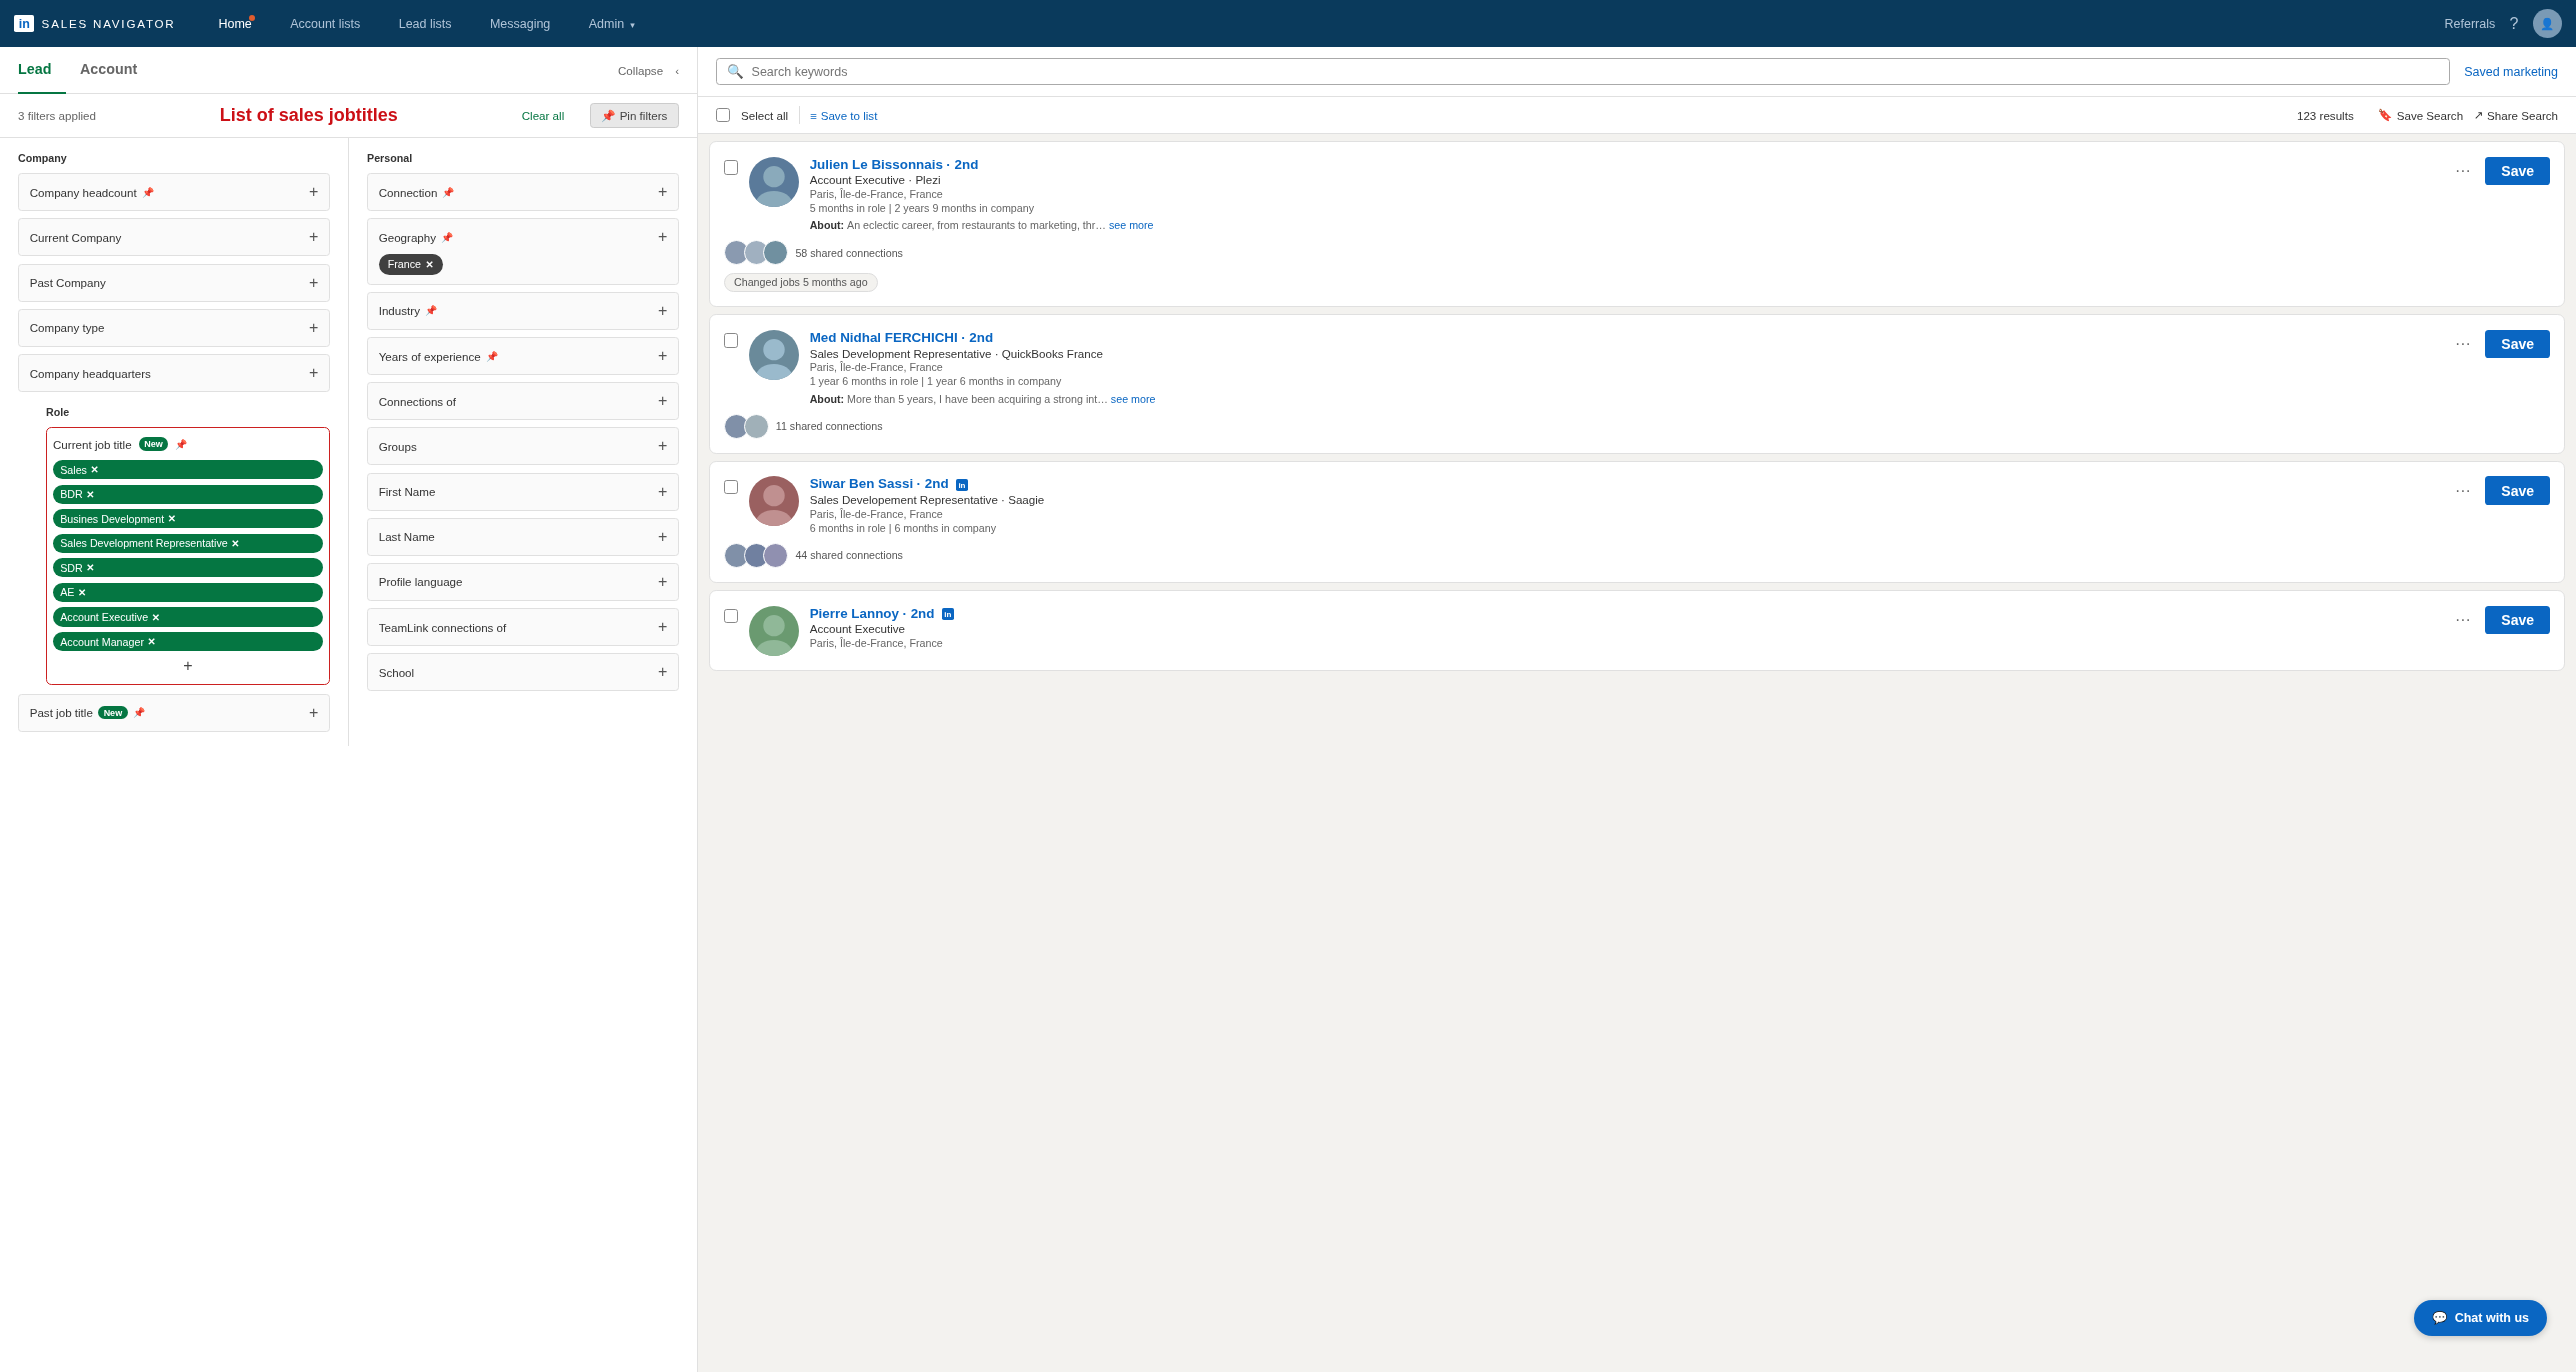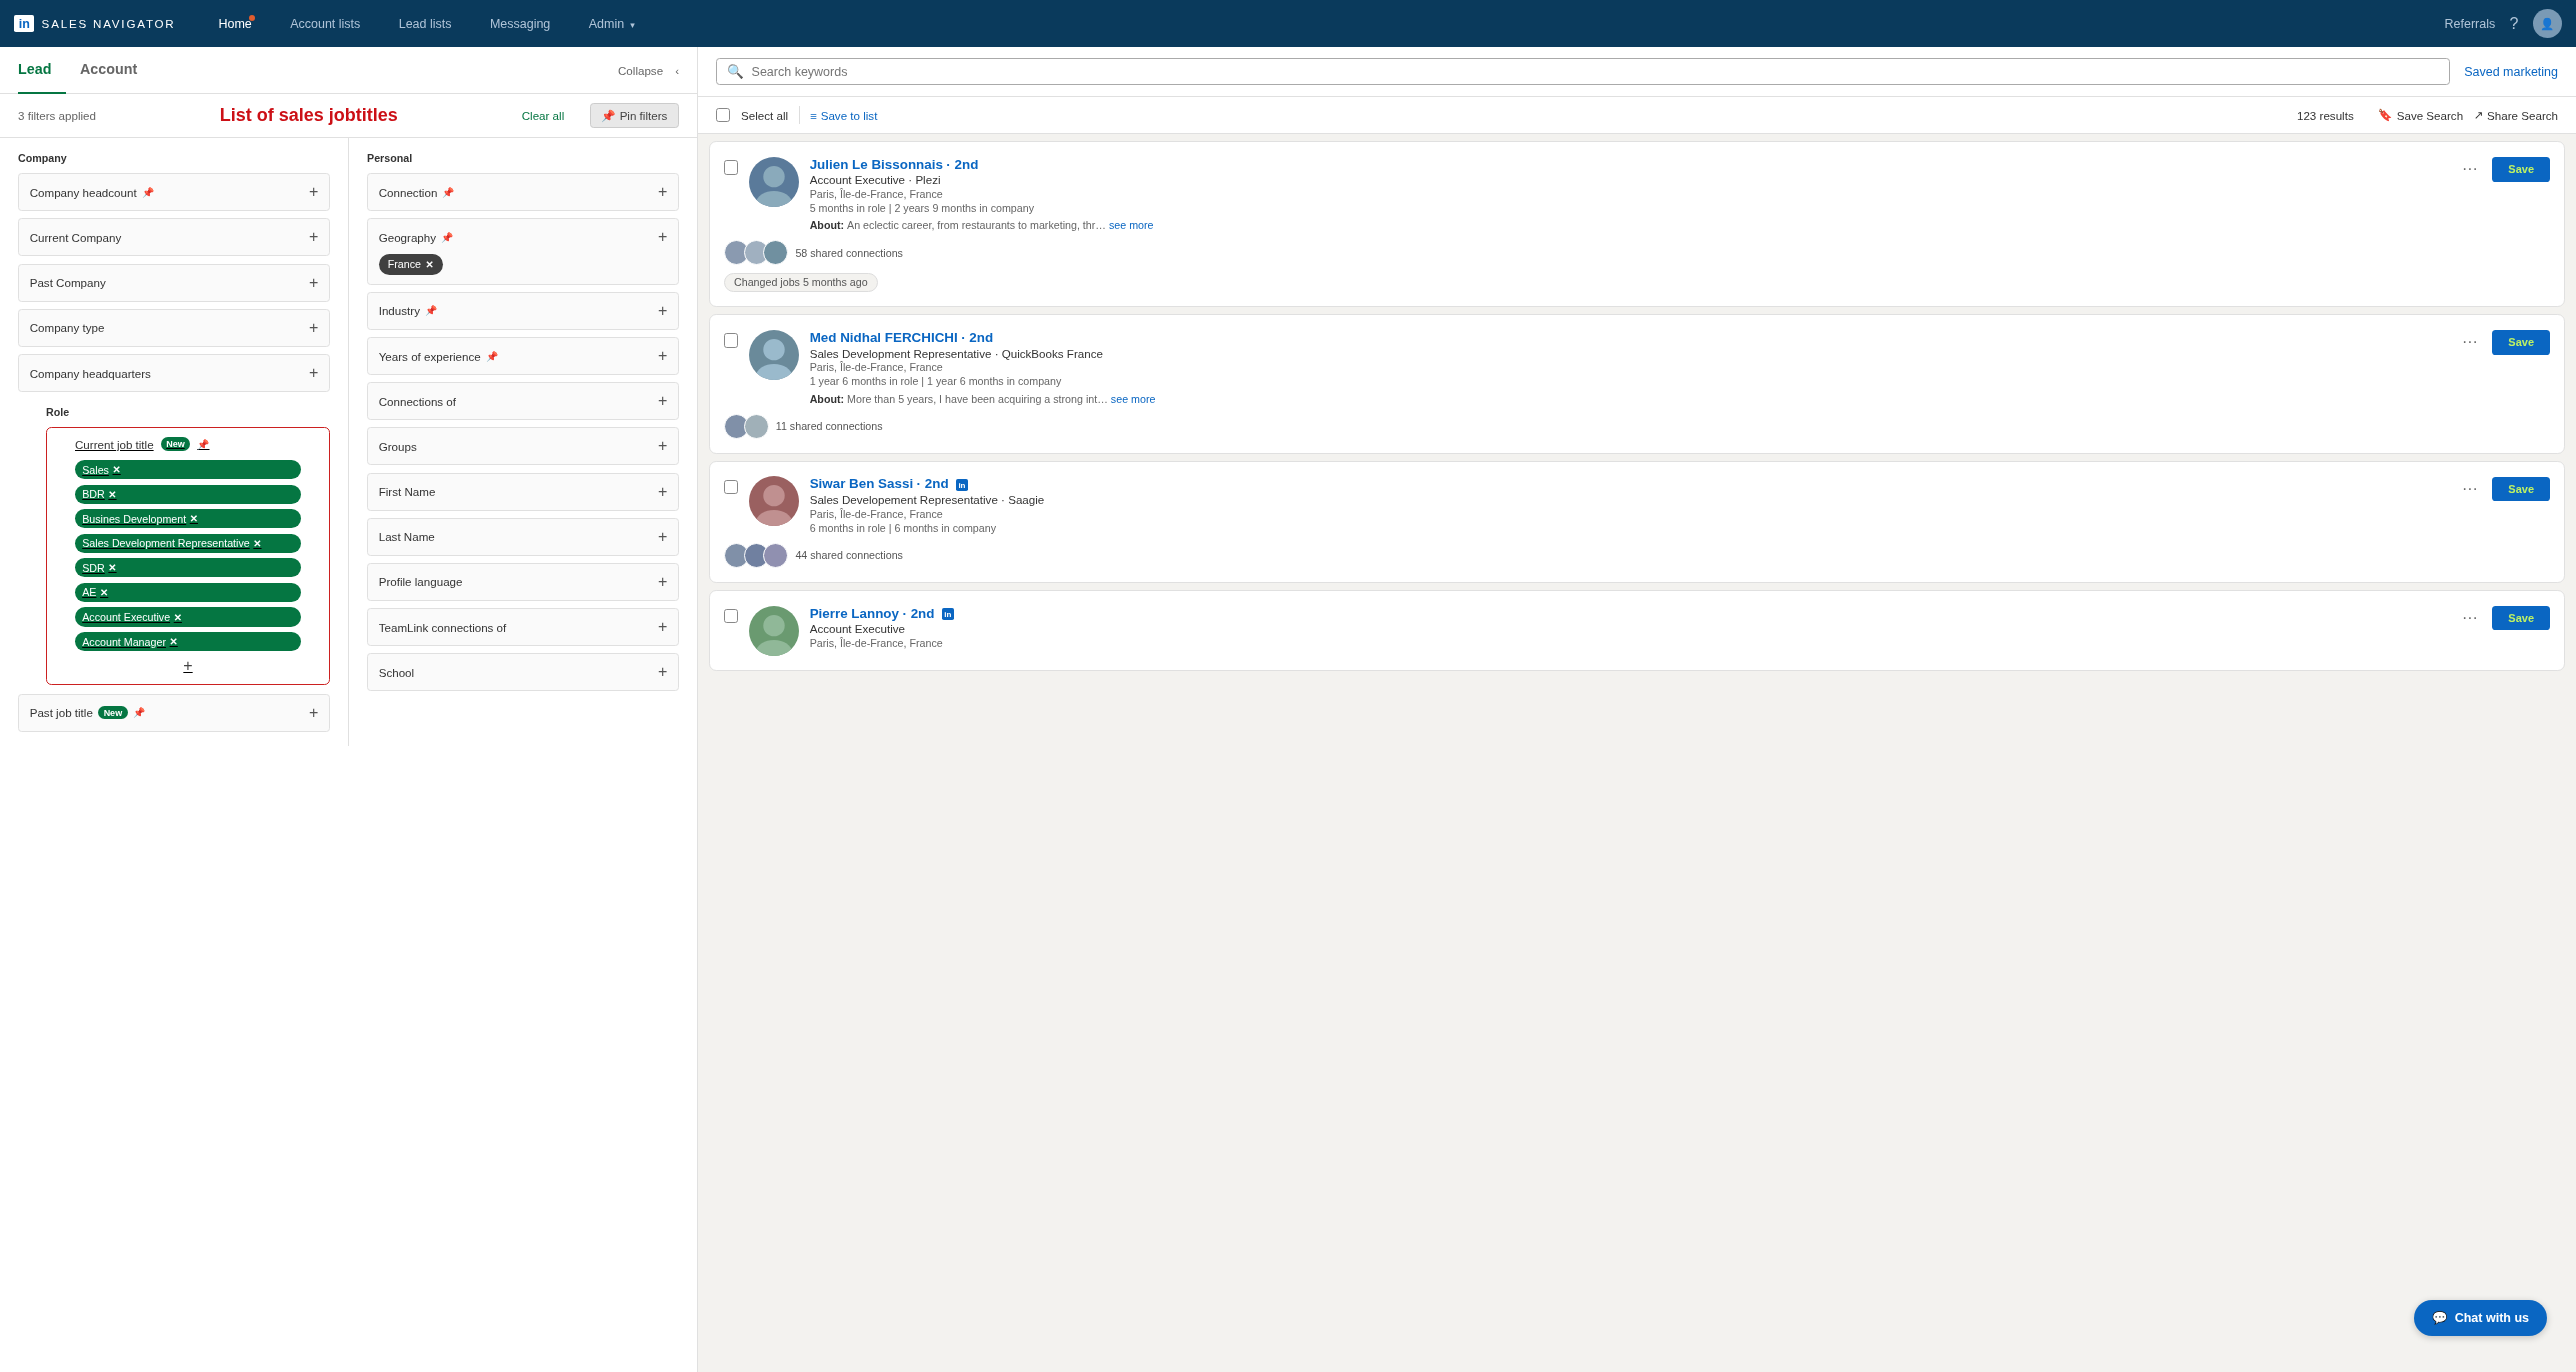--- a/index.html
+++ b/index.html
@@ -44,21 +44,21 @@
     .filters-body { display: flex; padding: 0; }
     .filters-col { flex: 1; padding: 14.3px 18px; border-right: 0.9px solid #e0e0e0; }
     .filters-col:last-child { border-right: none; }
     .section-label { font-size: 10.7px; font-weight: 700; color: #333; margin-bottom: 9px; text-transform: none; letter-spacing: 0; }
 
     
     .filter-row { display: flex; align-items: center; justify-content: space-between; padding: 9px 10.7px; border: 0.9px solid #e0e0e0; border-radius: 3.6px; margin-bottom: 7.2px; cursor: pointer; background: #fafafa; }
     .filter-row-label { font-size: 11.6px; color: #333; display: flex; align-items: center; gap: 5.4px; }
     .filter-pin { color: #aaa; font-size: 9.8px; }
     .filter-plus { color: #555; font-size: 16px; font-weight: 300; }
-    .job-title-box { border: 1.8px solid #cc2020; border-radius: 5.4px; padding: 9px 28px; text-decoration: underline; }
+    .job-title-box { border: 1.8px solid #cc2020; border-radius: 5.4px; padding: 9px 6px; }
     .job-title-header { display: flex; align-items: center; gap: 7.2px; margin-bottom: 9px; }
     .new-badge { background: #057642; color: white; font-size: 9px; font-weight: 700; padding: 1.8px 5.4px; border-radius: 9px; }
     .tags-row { display: flex; flex-wrap: wrap; gap: 5.4px; flex-direction: column; }
     .tag { background: #057642; color: white; font-size: 10.7px; padding: 3.6px 7.2px; border-radius: 14.3px; display: flex; align-items: center; gap: 3.6px; cursor: pointer; }
     .tag .x { font-size: 9.8px; font-weight: 700; cursor: pointer; }
     .tag-add { color: #444; font-size: 16px; cursor: pointer; font-weight: 300; align-self: center; }
 
     
     .past-job-row { display: flex; align-items: center; justify-content: space-between; padding: 9px 10.7px; border: 0.9px solid #e0e0e0; border-radius: 3.6px; margin: 0 18px 7.2px; background: #fafafa; cursor: pointer; }
     .past-job-label { font-size: 11.6px; color: #333; display: flex; align-items: center; gap: 5.4px; }
@@ -92,21 +92,21 @@
     .card-name { font-size: 13.4px; font-weight: 600; color: #0a66c2; cursor: pointer; }
     .card-title { font-size: 11.6px; color: #333; margin-top: 1.8px; }
     .card-title .company { color: #333; font-weight: 500; }
     .card-location { font-size: 10.7px; color: #666; margin-top: 1.8px; }
     .card-tenure { font-size: 10.7px; color: #666; margin-top: 1.8px; }
     .card-about { font-size: 10.7px; color: #666; margin-top: 5.4px; }
     .card-about .label { color: #333; font-weight: 600; }
     .see-more { color: #0a66c2; cursor: pointer; }
     .card-actions { display: flex; align-items: center; gap: 7.2px; margin-left: auto; }
     .more-btn { color: #666; cursor: pointer; font-size: 16px; padding: 3.6px 7.2px; }
-    .save-btn { background: #0a66c2; color: #bef264; border: none; border-radius: 3.6px; padding: 6.3px 16px; font-size: 11px; font-weight: 600; cursor: pointer; }
+    .save-btn { background: #0a66c2; color: #ffffff; border: none; border-radius: 3.6px; padding: 6.3px 16px; font-size: 14px; font-weight: 600; cursor: pointer; }
     .connections-row { display: flex; align-items: center; gap: 7.2px; margin-top: 9px; }
     .conn-avatars { display: flex; }
     .conn-avatar { width: 25px; height: 25px; border-radius: 50%; background: #bbb; border: 1.8px solid white; margin-left: -5.4px; font-size: 9px; display: flex; align-items: center; justify-content: center; color: white; }
     .conn-avatar:first-child { margin-left: 0; }
     .conn-text { font-size: 10.7px; color: #555; }
     .changed-jobs-badge { margin-top: 7.2px; display: inline-block; background: #f3f2ef; border: 0.9px solid #ddd; border-radius: 10.7px; padding: 2.7px 9px; font-size: 10.7px; color: #555; }
 
     
     .li-icon { display: inline-flex; align-items: center; justify-content: center; background: #0a66c2; color: white; font-size: 8px; font-weight: 900; border-radius: 1.8px; width: 12.5px; height: 12.5px; margin-left: 3.6px; vertical-align: middle; }
 

